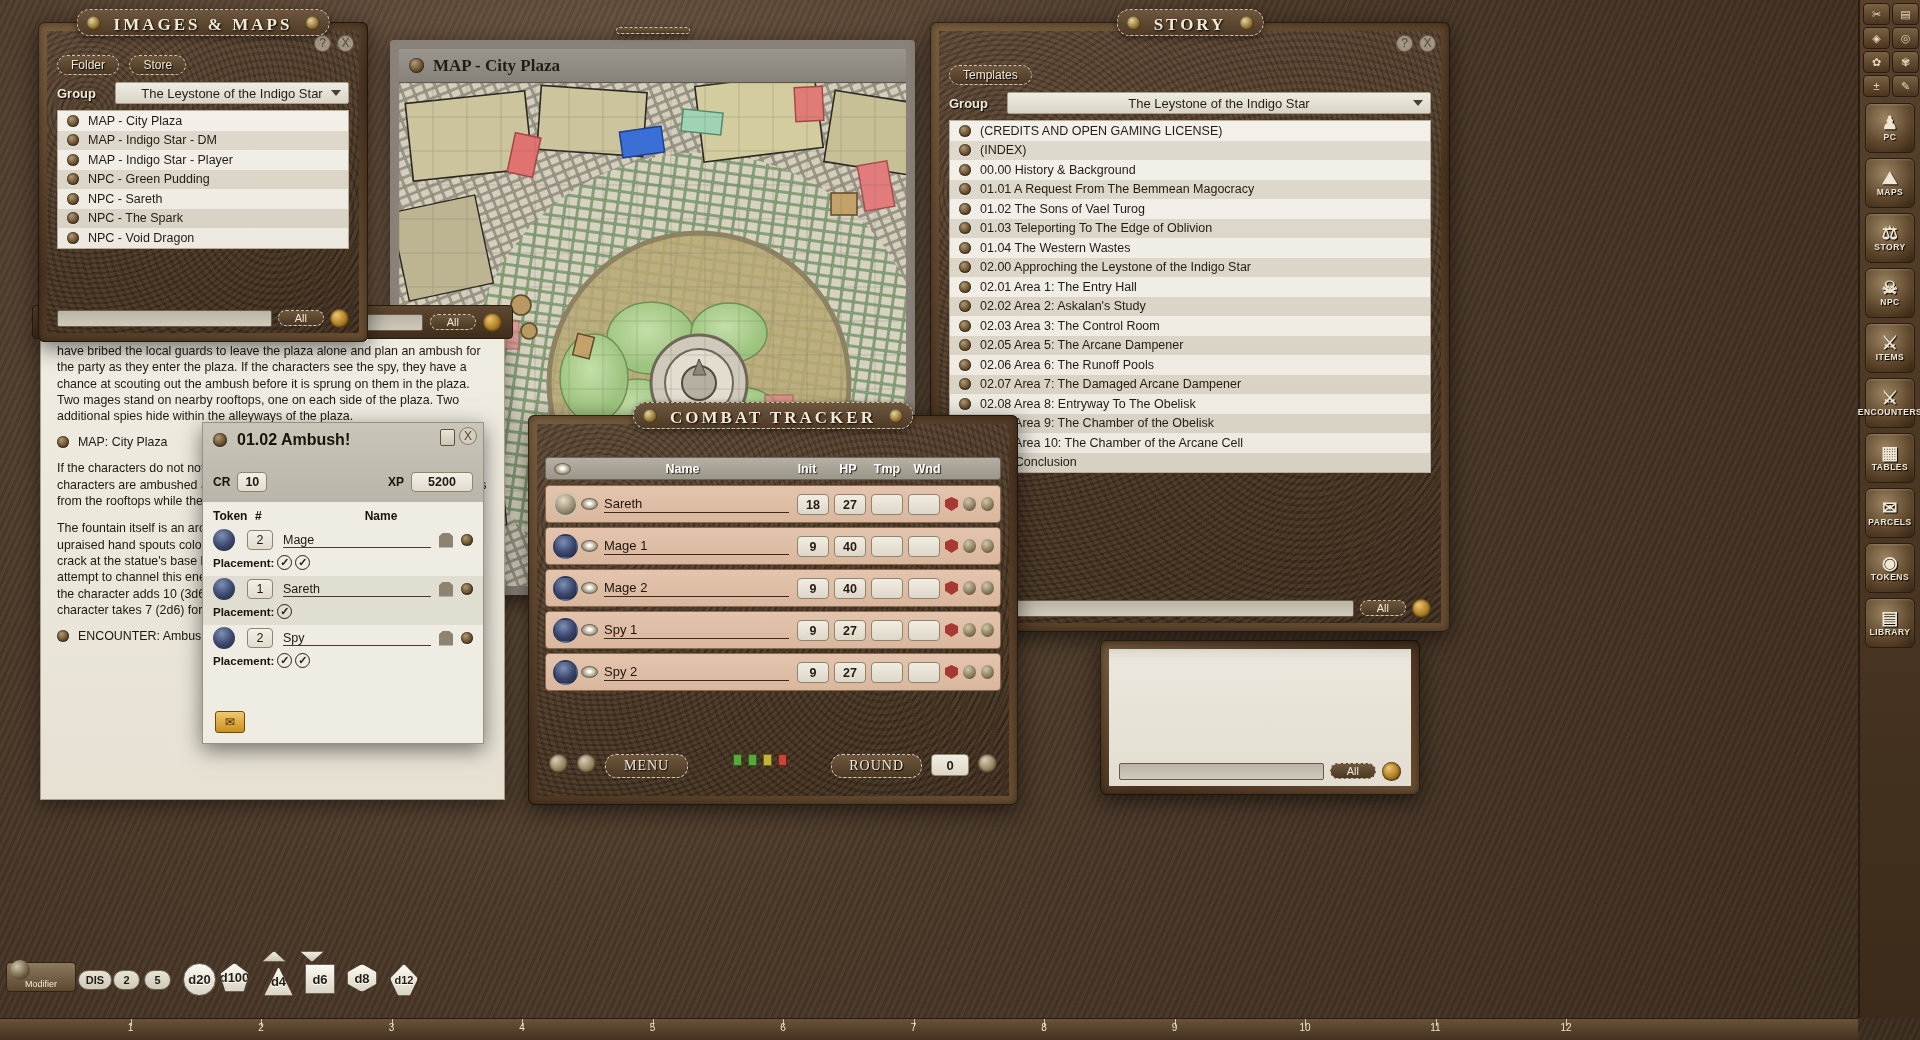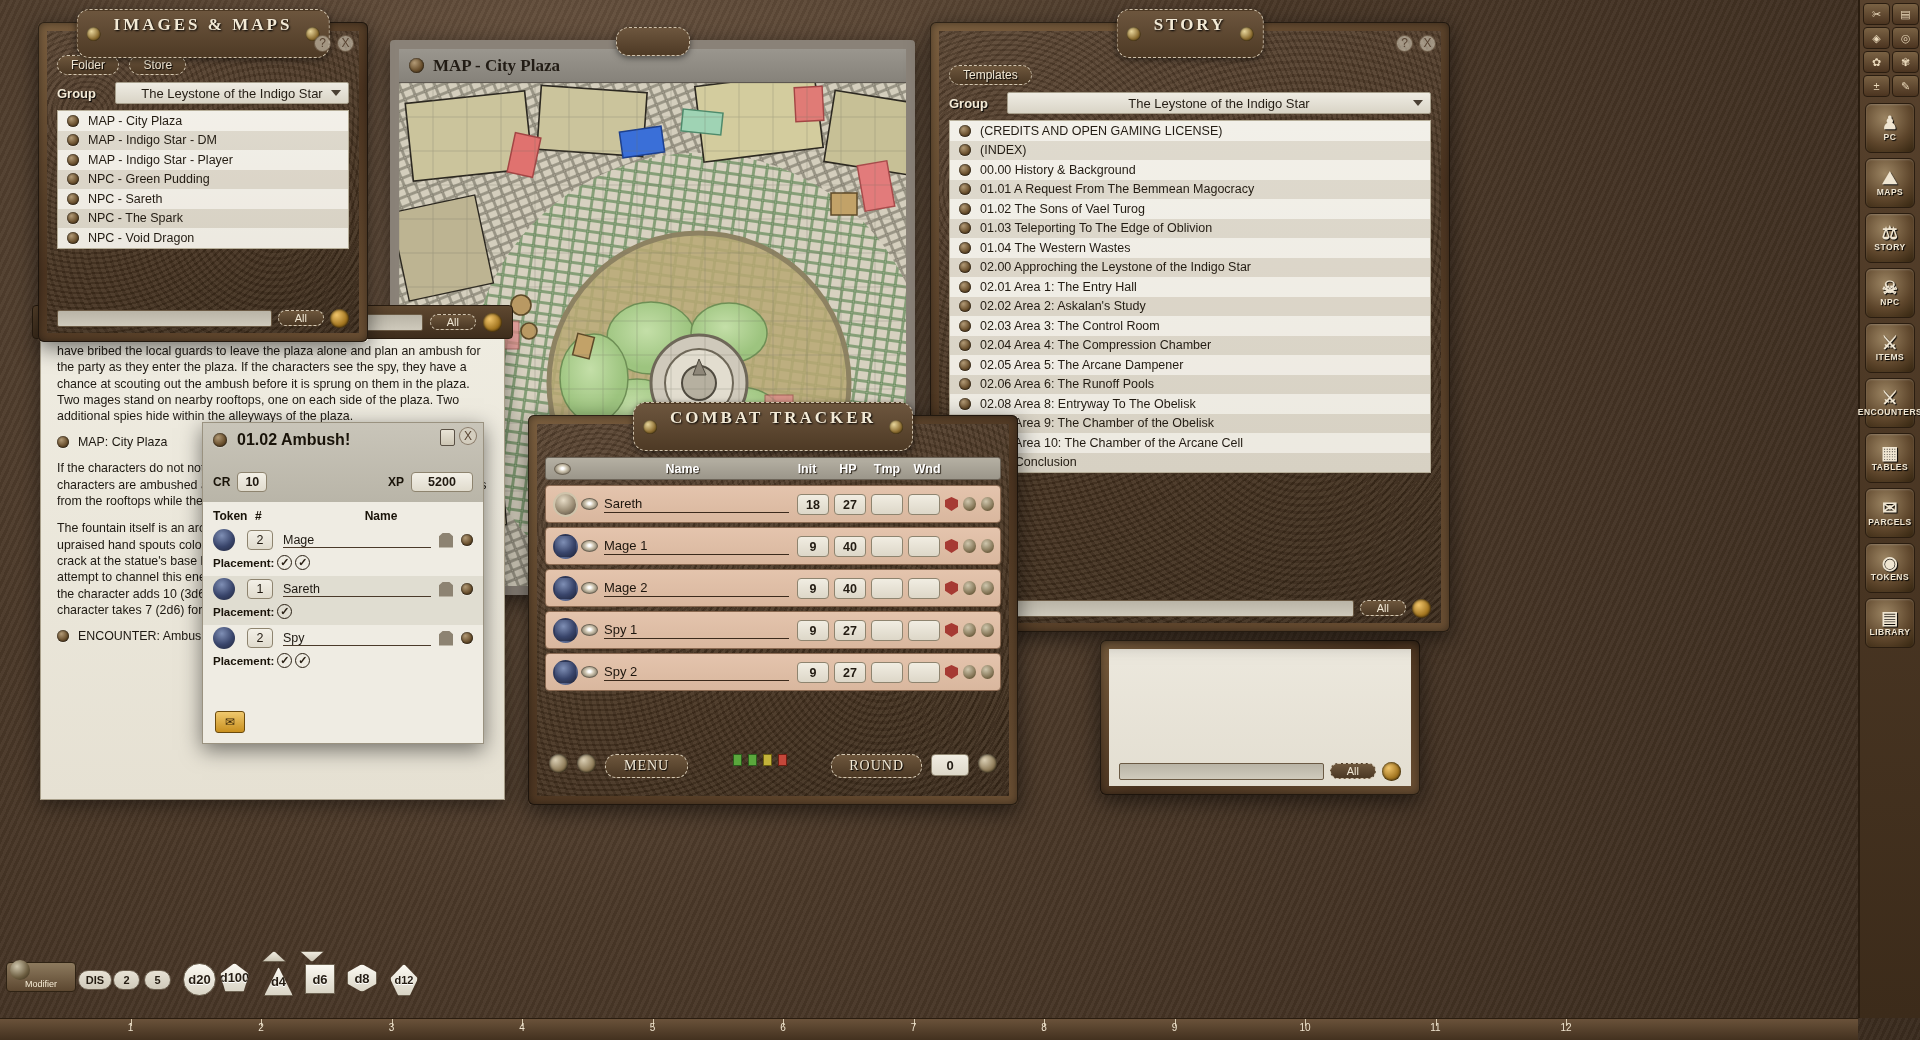--- a/index.html
+++ b/index.html
@@ -20,21 +20,21 @@
   
   .win{ position:absolute; border:9px solid transparent; border-radius:4px;
         box-shadow:0 6px 22px rgba(0,0,0,.55);
         background-clip:padding-box; }
   .win::before{ content:""; position:absolute; inset:-9px; border-radius:6px; z-index:-1;
         background:linear-gradient(150deg,#7b5f3f,#4b3420 50%,#6a4f33);
         box-shadow:inset 0 0 0 1px rgba(0,0,0,.5), inset 0 0 10px rgba(0,0,0,.5); }
   .winbody{ position:absolute; inset:0; overflow:hidden; }
   .titleplate{
     position:absolute; top:-22px; left:50%; transform:translateX(-50%);
-    padding:5px 36px 22px; border-radius:13px; z-index:9;
+    padding:5px 36px 0; border-radius:13px; z-index:9;
     background:linear-gradient(#6d563e,#4e3a25);
     border:1px dashed #cfc2ac; box-shadow:0 2px 6px rgba(0,0,0,.5);
     color:#f3ead6; font-family:"Liberation Serif", serif; font-weight:bold;
     font-size:17px; letter-spacing:3px; text-shadow:1px 1px 2px #000; white-space:nowrap;
   }
   .titleplate .stud{ position:absolute; top:50%; transform:translateY(-50%);
     width:14px; height:14px; border-radius:50%;
     background:radial-gradient(circle at 35% 32%, #e6d49a, #8a6b2e 60%, #4a380f);
     box-shadow:inset 0 0 2px #000; }
   .titleplate .stud.l{ left:9px; } .titleplate .stud.r{ right:9px; }
@@ -377,29 +377,29 @@
           <div class="litem">
             <span class="bullet"></span>
             <span>02.02 Area 2: Askalan's Study</span>
           </div>
           <div class="litem">
             <span class="bullet"></span>
             <span>02.03 Area 3: The Control Room</span>
           </div>
           <div class="litem">
             <span class="bullet"></span>
-            <span>02.04 Area 4: The Compression Chamber</span>
-          </div>
-          <div class="litem">
-            <span class="bullet"></span>
             <span>02.05 Area 5: The Arcane Dampener</span>
           </div>
           <div class="litem">
             <span class="bullet"></span>
             <span>02.06 Area 6: The Runoff Pools</span>
+          </div>
+          <div class="litem">
+            <span class="bullet"></span>
+            <span>02.07 Area 7: The Damaged Arcane Dampener</span>
           </div>
           <div class="litem">
             <span class="bullet"></span>
             <span>02.08 Area 8: Entryway To The Obelisk</span>
           </div>
           <div class="litem">
             <span class="bullet"></span>
             <span>02.09 Area 9: The Chamber of the Obelisk</span>
           </div>
           <div class="litem">

